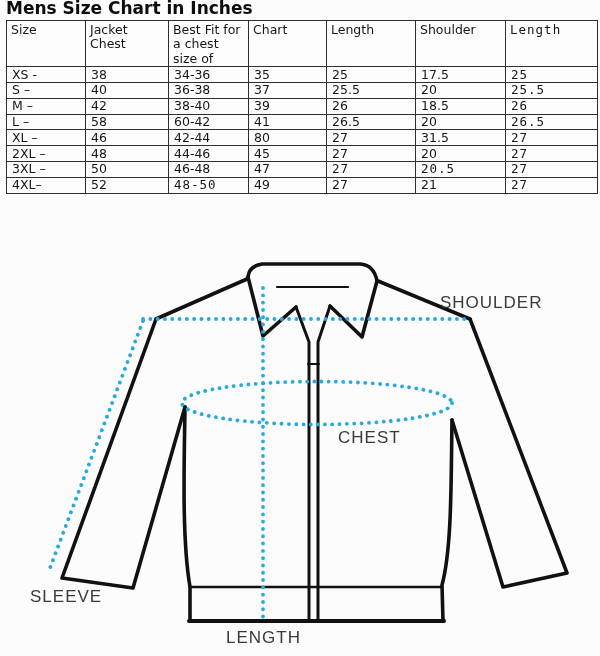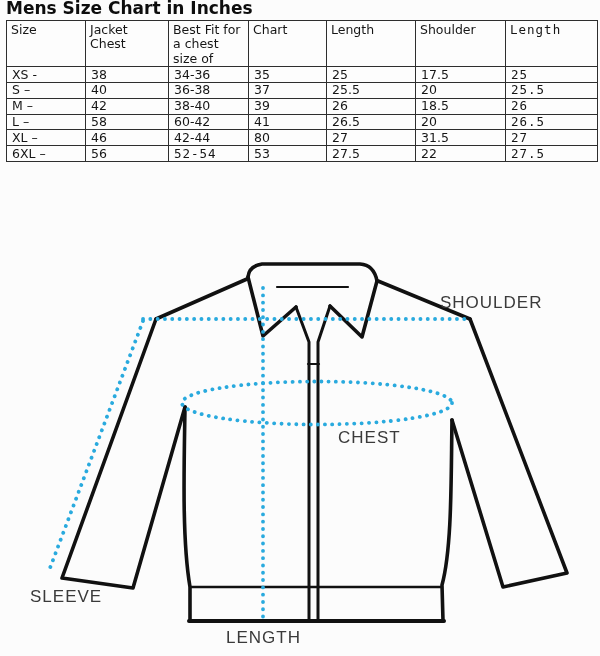--- a/index.html
+++ b/index.html
@@ -111,27 +111,45 @@
       <tr>
         <td>XL –</td>
         <td>46</td>
         <td>42-44</td>
         <td>80</td>
         <td>27</td>
         <td>31.5</td>
         <td class="mono">27</td>
       </tr>
       <tr>
-        <td>6XL –</td>
-        <td>56</td>
-        <td class="mono">52-54</td>
-        <td>53</td>
-        <td>27.5</td>
-        <td>22</td>
-        <td class="mono">27.5</td>
+        <td>2XL –</td>
+        <td>48</td>
+        <td>44-46</td>
+        <td>45</td>
+        <td>27</td>
+        <td>20</td>
+        <td class="mono">27</td>
+      </tr>
+      <tr>
+        <td>3XL –</td>
+        <td>50</td>
+        <td>46-48</td>
+        <td>47</td>
+        <td class="mono">27</td>
+        <td class="mono">20.5</td>
+        <td class="mono">27</td>
+      </tr>
+      <tr>
+        <td>4XL–</td>
+        <td>52</td>
+        <td class="mono">48-50</td>
+        <td>49</td>
+        <td>27</td>
+        <td>21</td>
+        <td class="mono">27</td>
       </tr>
     </tbody>
 </table>
 
 <svg class="diagram" width="600" height="656" viewBox="0 0 600 656">
 
   <g fill="none" stroke="#111111" stroke-width="3.6" stroke-linejoin="round" stroke-linecap="round">
 
     <path d="M 248,277 Q 249,266 262,264 L 360,264 Q 374,265 377,281"></path>
     <path stroke-width="2.2" d="M 277,287 L 348,287"></path>

